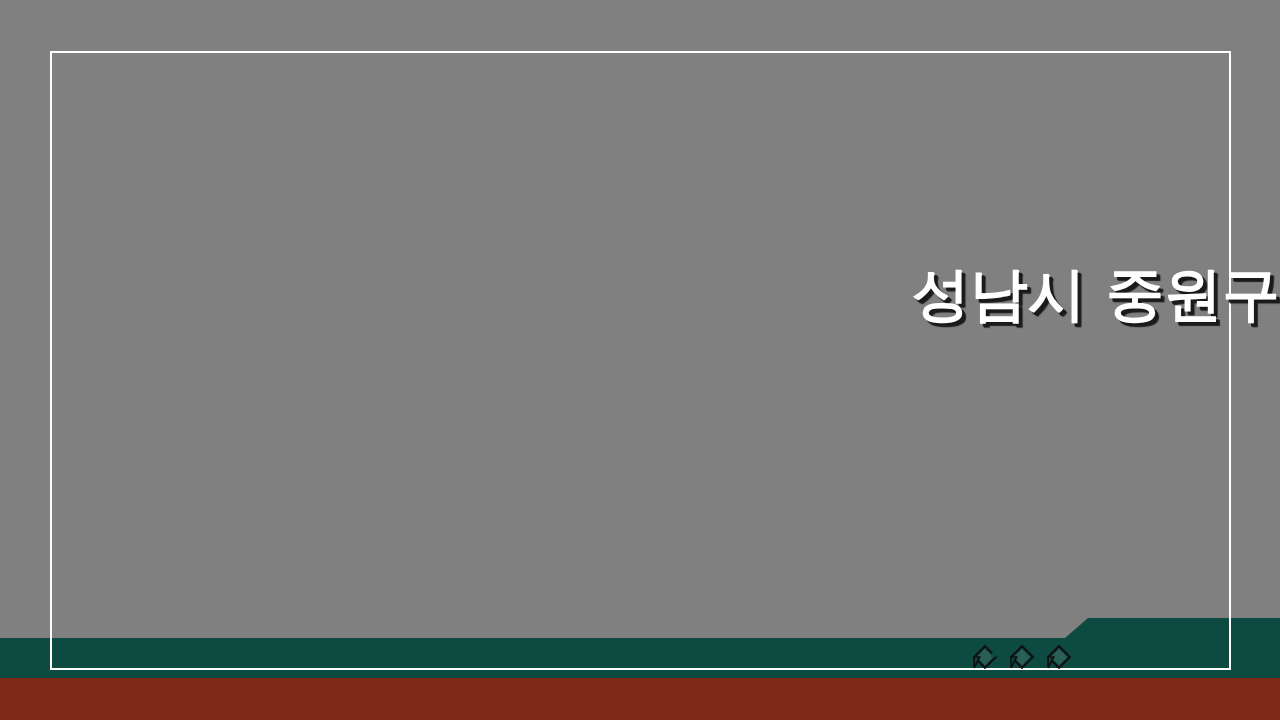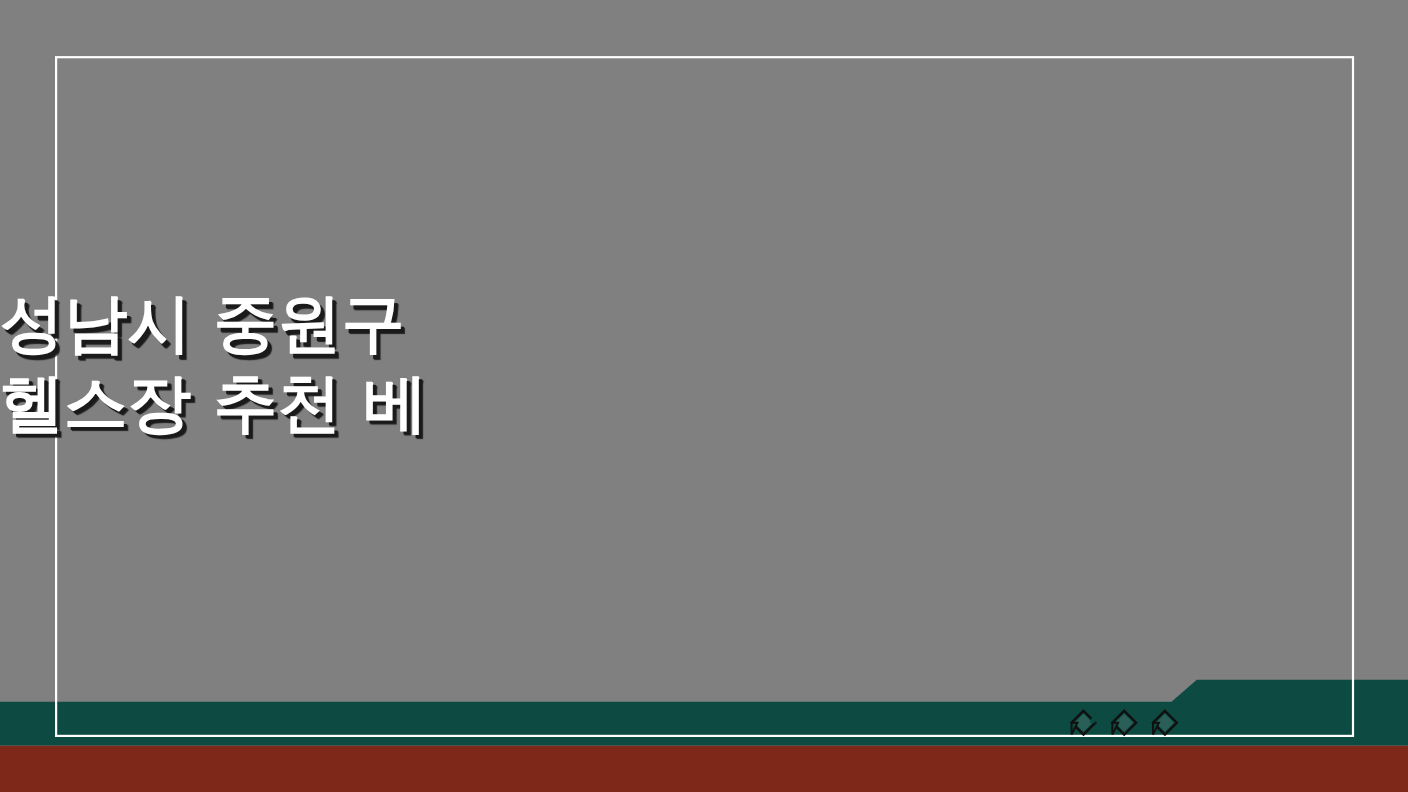--- a/index.html
+++ b/index.html
@@ -75,21 +75,21 @@
     height: 26px;
     display: block;
   }
 
   
   .title-block {
     position: absolute;
     left: 0;
     top: 258px;
     width: 1280px;
-    text-align: left;
+    text-align: right;
     z-index: 5;
   }
   .title-line {
     font-family: "DejaVu Sans", "Liberation Sans", sans-serif;
     font-weight: bold;
     font-size: 58px;
     line-height: 72px;
     color: #ffffff;
     letter-spacing: 0px;
     text-shadow:
@@ -128,16 +128,15 @@
     </svg>
     <svg class="diamond" viewBox="0 0 24 24">
       <path d="M12 2 L22 12 L12 22 L2 12 Z" fill="#0d4a42" stroke="#101010" stroke-width="2"></path>
       <path d="M12 4.5 L19.5 12 L12 19.5 L4.5 12 Z" fill="#2a5f57" stroke="none"></path>
       <path d="M2 12 L7 12 L2 22 Z" fill="#0d4a42" stroke="#101010" stroke-width="1.6"></path>
     </svg>
   </div>
 
   <div class="title-block">
     <div class="title-line">성남시 중원구</div>
-    <div class="title-line">헬스장 추천 베</div>
   </div>
 
 </div>
 
 </body></html>

